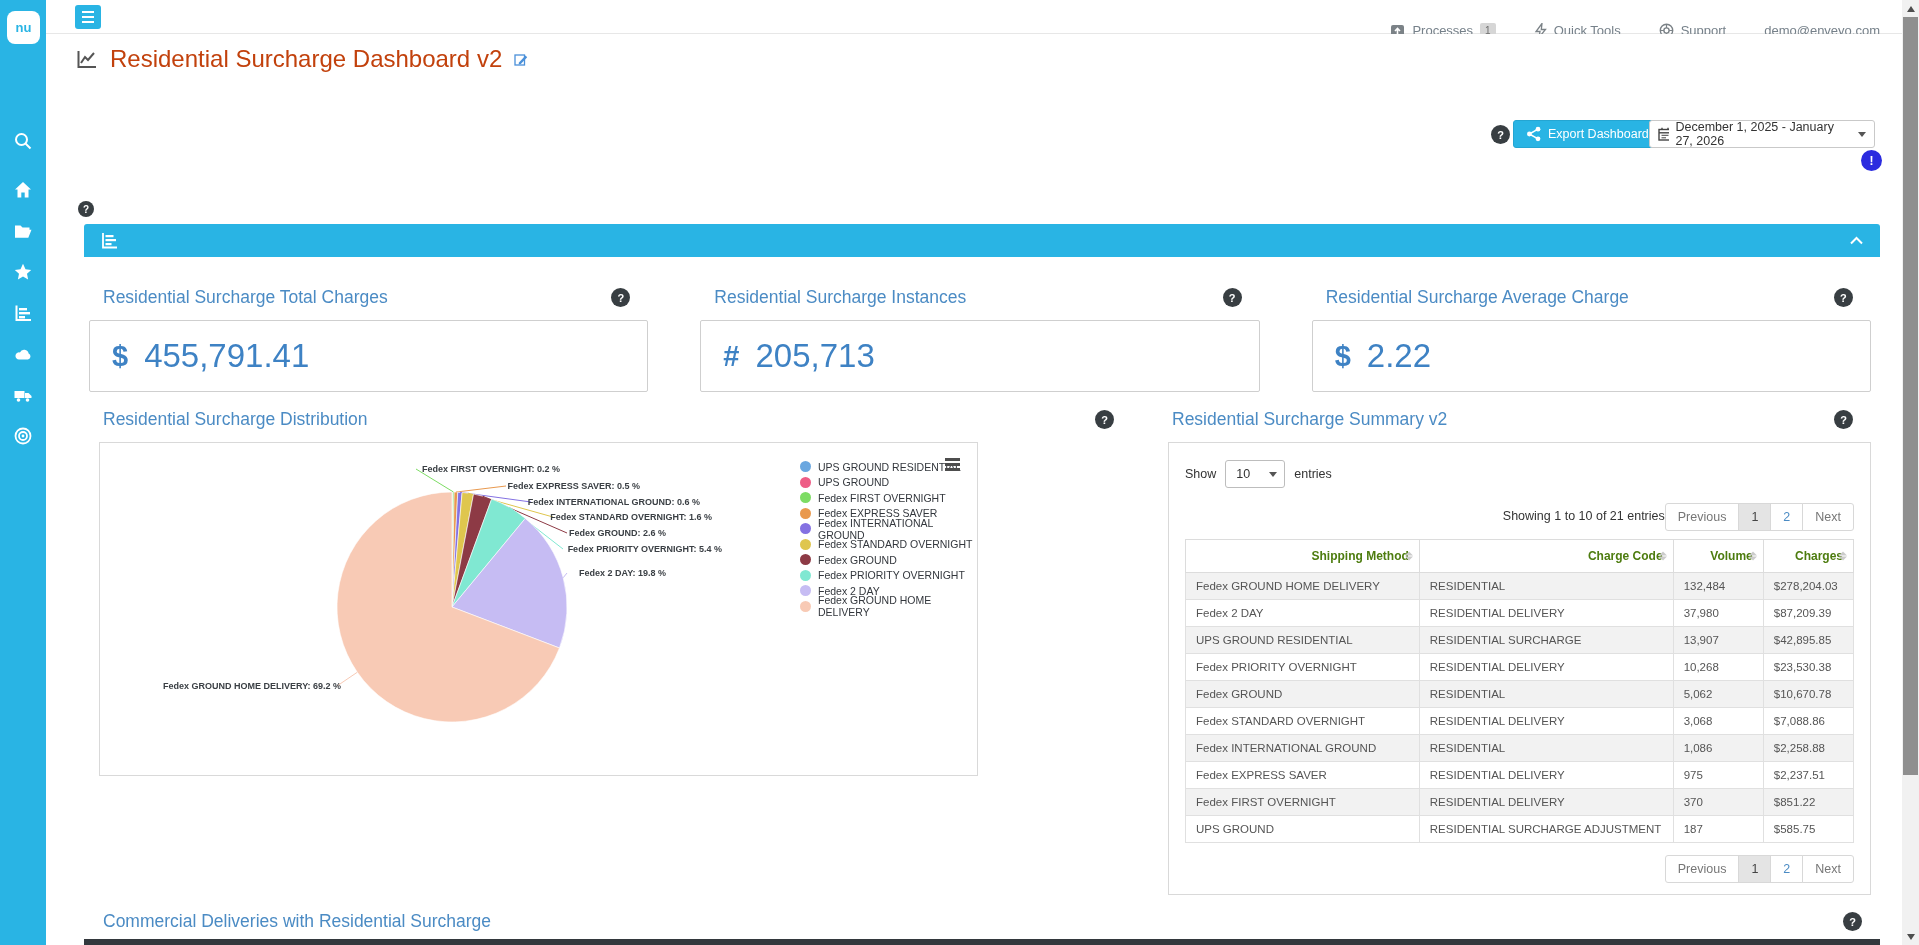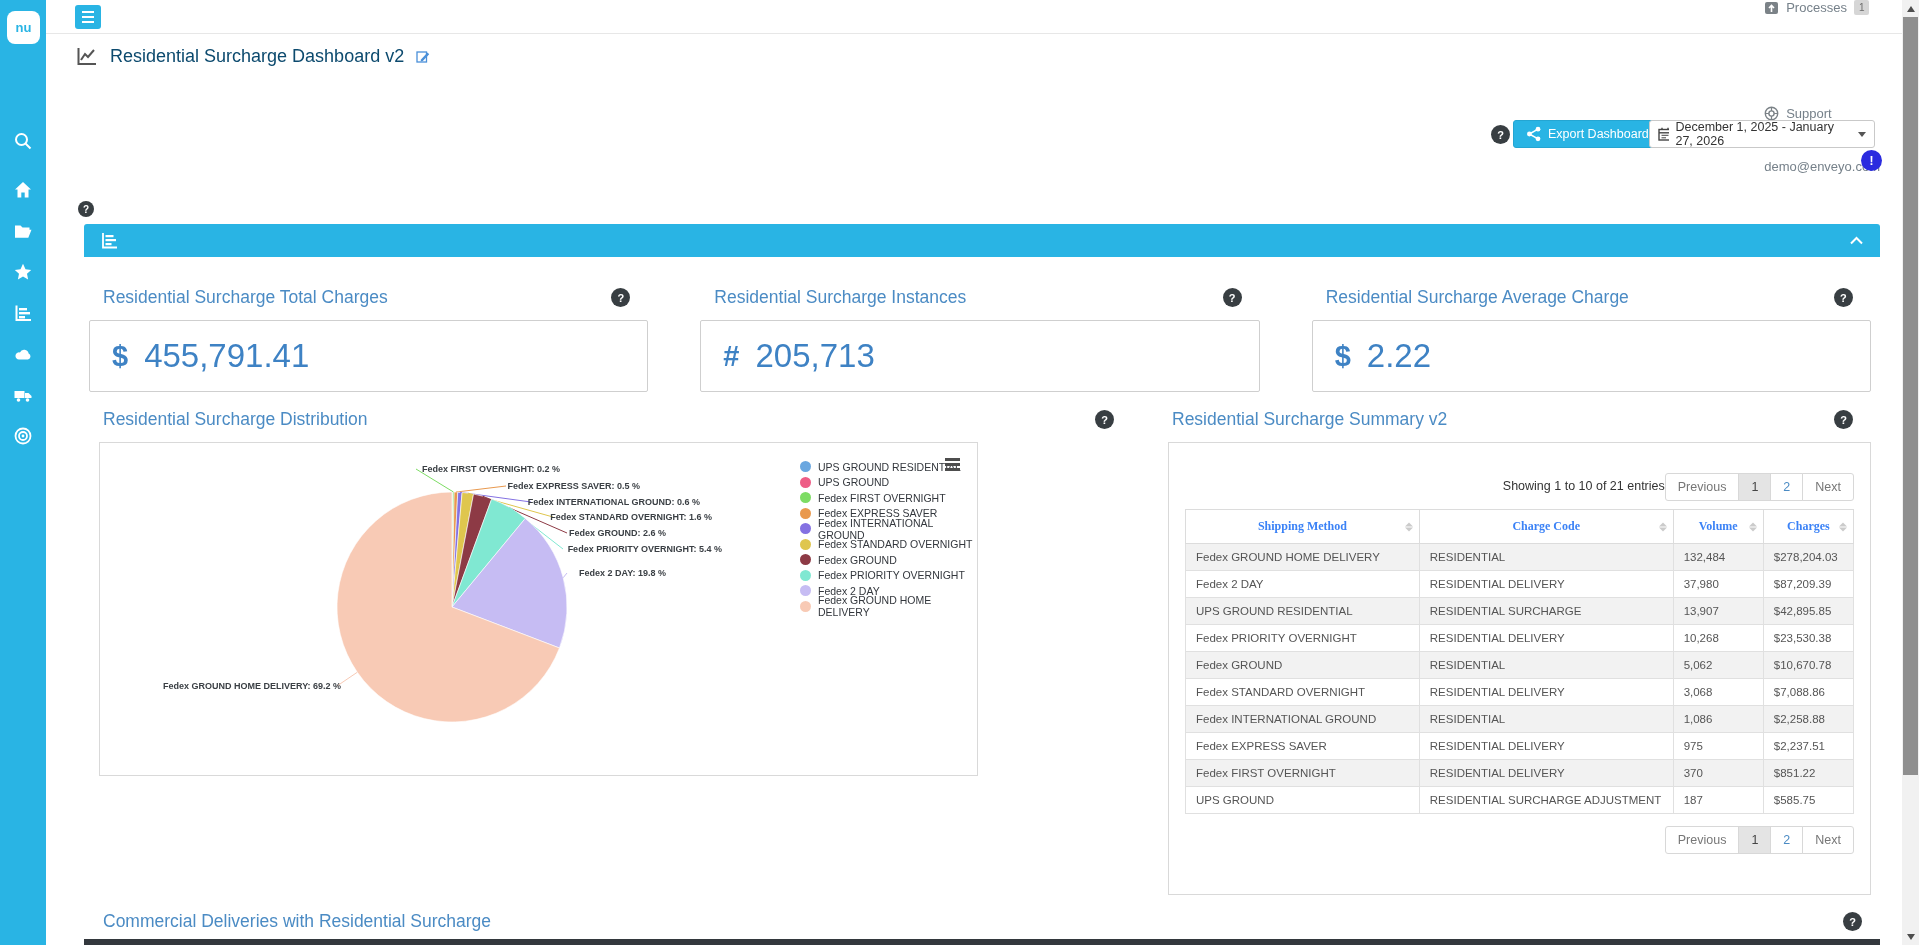--- a/index.html
+++ b/index.html
@@ -11,29 +11,29 @@
   .sidebar { position:absolute; left:0; top:0; width:46px; height:945px; background:#29b4e4; z-index:5; }
   .logo { position:absolute; left:7px; top:11px; width:33px; height:33px; background:#fff; border-radius:8px;
     display:flex; align-items:center; justify-content:center; color:#29b4e4; font-weight:bold; font-size:13px; }
   .side-ic { position:absolute; left:13px; width:20px; height:20px; }
 
   
   .topbar { position:absolute; left:46px; top:0; width:1856px; height:34px; background:#fff; border-bottom:1px solid #e7e7e7; }
   .hamburger { position:absolute; left:29px; top:5px; width:26px; height:24px; background:#29b4e4; border-radius:3px;
     display:flex; flex-direction:column; justify-content:center; align-items:center; gap:3px; }
   .hamburger i { display:block; width:12px; height:2px; background:#fff; }
-  .topnav { position:absolute; right:22px; top:0; height:38px; display:flex; align-items:flex-start; gap:38px;
-    color:#76818a; font-size:13px;flex-direction:column; }
+  .topnav { position:absolute; right:22px; top:0; height:38px; display:flex; align-items:flex-end; gap:38px;
+    color:#76818a; font-size:13px; }
   .topnav .item { display:flex; align-items:center; gap:7px; cursor:pointer; }
   .badge { background:#d6d6d6; color:#6d6d6d; font-size:10px; padding:2px 5px; border-radius:2px; }
 
   
   .titlebar { position:absolute; left:46px; top:34px; width:1856px; height:42px; background:#fff; }
   .titlebar .wrap { position:absolute; left:30px; top:11px; display:flex; align-items:center; gap:12px; }
-  .page-title { color:#0c4a6e; font-size:18px; }
+  .page-title { color:#c2410c; font-size:24px; }
 
   
   .help-circle { width:19px; height:19px; border-radius:50%; background:#383e42; color:#fff;
     font-size:11px; font-weight:bold; display:flex; align-items:center; justify-content:center; }
   .help-sm { width:16px; height:16px; font-size:10px; }
   .export-btn { position:absolute; left:1513px; top:120px; height:28px; padding:0 12px; background:#29b4e4; border:1px solid #24a5d2;
     border-radius:3px; color:#fff; font-size:12.5px; display:flex; align-items:center; gap:7px; cursor:pointer; }
   .datebox { position:absolute; left:1649px; top:120px; width:226px; height:28px; background:#fff; border:1px solid #c9c9c9;
     border-radius:3px; display:flex; align-items:center; gap:6px; padding:0 8px; font-size:12.5px; color:#333; cursor:pointer; }
   .caret-down { width:0; height:0; border-left:4px solid transparent; border-right:4px solid transparent; border-top:5px solid #555; margin-left:4px; }
@@ -77,21 +77,21 @@
     border-left:4px solid transparent; border-right:4px solid transparent; border-top:5px solid #555; pointer-events:none; }
   .info-row { display:flex; align-items:flex-end; justify-content:flex-end; margin-top:10px; height:32px; }
   .showing { font-size:12.5px; color:#333; padding-bottom:8px; }
   .pager { display:flex; }
   .pg-btn { border:1px solid #d8d8d8; margin-left:-1px; padding:6px 12px; font-size:12.5px; color:#4b8bc4; background:#fff; cursor:pointer; }
   .pg-btn:first-child { border-radius:3px 0 0 3px; margin-left:0; }
   .pg-btn:last-child { border-radius:0 3px 3px 0; }
   .pg-prev, .pg-next { color:#777; }
   .pg-active { background:#e4e4e4; color:#444; }
   table.data { width:100%; border-collapse:collapse; margin-top:8px; }
-  table.data th { border:1px solid #dcdcdc; font-size:12px; color:#3b82f6; text-align:center; padding:9px 10px; position:relative;font-family:Liberation Serif, serif; }
+  table.data th { border:1px solid #dcdcdc; font-size:12px; color:#4d7c0f; text-align:right; padding:9px 10px; position:relative; }
   table.data td { border:1px solid #e0e0e0; font-size:11.5px; color:#555; padding:7px 10px; }
   tr.stripe td { background:#f2f2f2; }
   .sort { position:absolute; right:6px; top:50%; transform:translateY(-50%); display:flex; flex-direction:column; gap:1px; }
   .sort i { width:0; height:0; border-left:4px solid transparent; border-right:4px solid transparent; display:block; }
   .sort .up { border-bottom:4px solid #cbcbcb; }
   .sort .dn { border-top:4px solid #cbcbcb; }
   .pager-bottom { display:flex; justify-content:flex-end; margin-top:12px; }
 
   .bottom-row { display:flex; align-items:center; justify-content:space-between; margin:16px 18px 0 19px; }
   .dark-strip { position:absolute; left:84px; top:939px; width:1796px; height:6px; background:#33383d; }
@@ -385,20 +385,25 @@
       </div>
 
       <div class="col-right">
         <div class="sec-head">
           <span class="sec-title">Residential Surcharge Summary v2</span>
           <span class="help-circle">
               <span>?</span>
             </span>
         </div>
         <div class="card table-card">
+          <div class="show-row">
+            <span>Show</span>
+            <span class="sel-wrap"><select><option>10</option></select></span>
+            <span>entries</span>
+          </div>
           <div class="info-row">
             <span class="showing">Showing 1 to 10 of 21 entries</span>
             <span class="pager">
                 <span class="pg-btn pg-prev">Previous</span>
                 <span class="pg-btn pg-active">1</span>
                 <span class="pg-btn">2</span>
                 <span class="pg-btn pg-next">Next</span>
               </span>
           </div>
           <table class="data">

